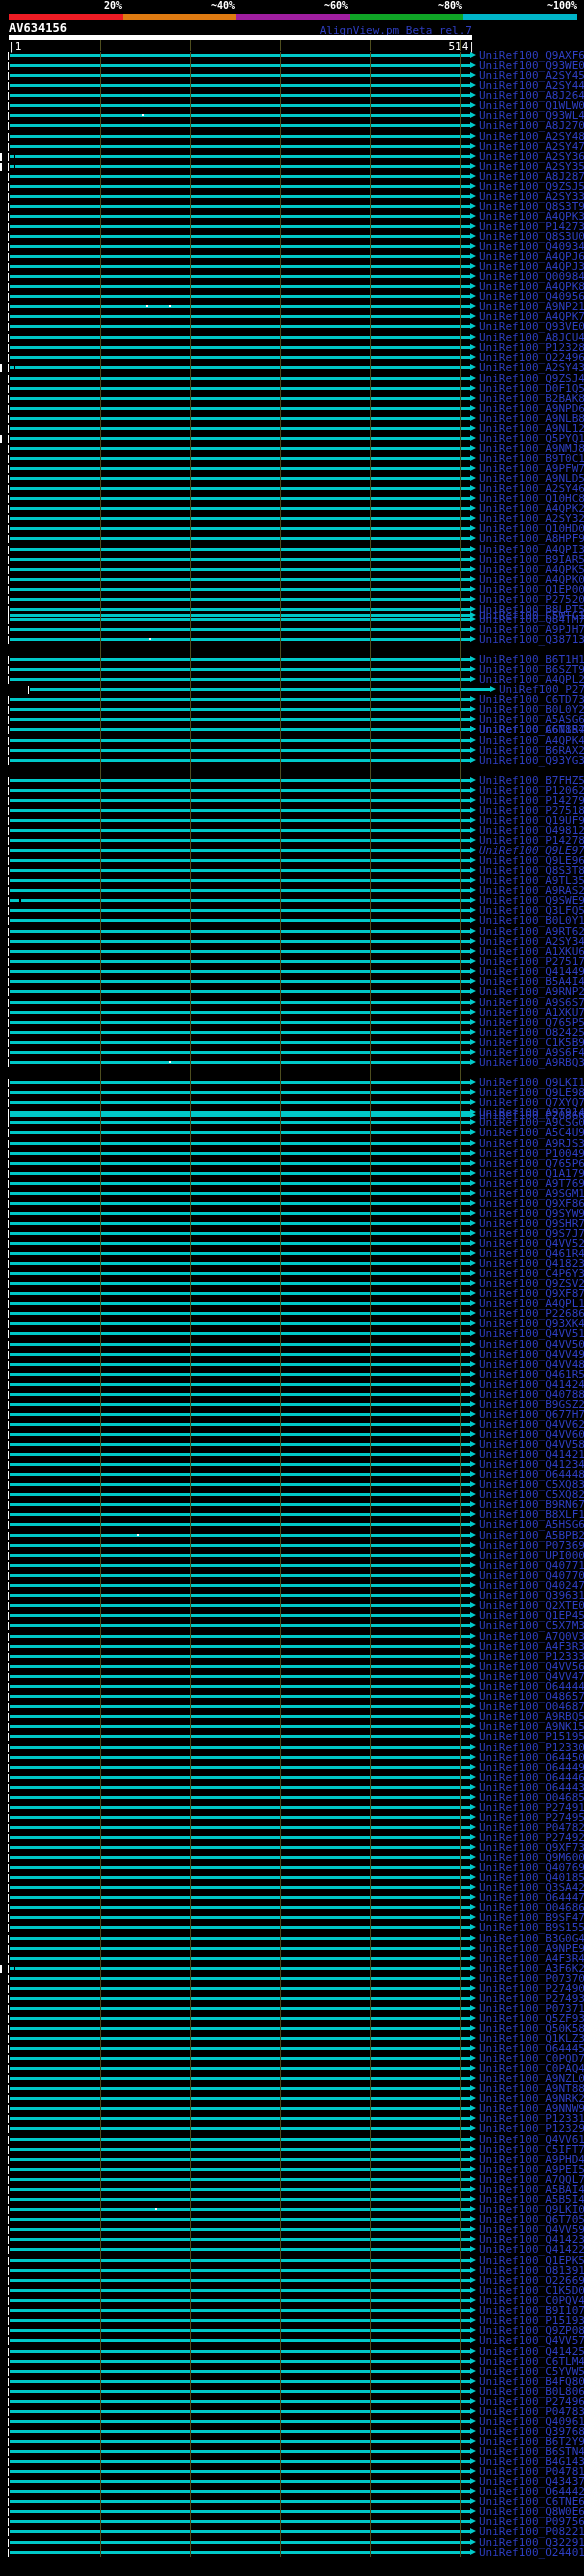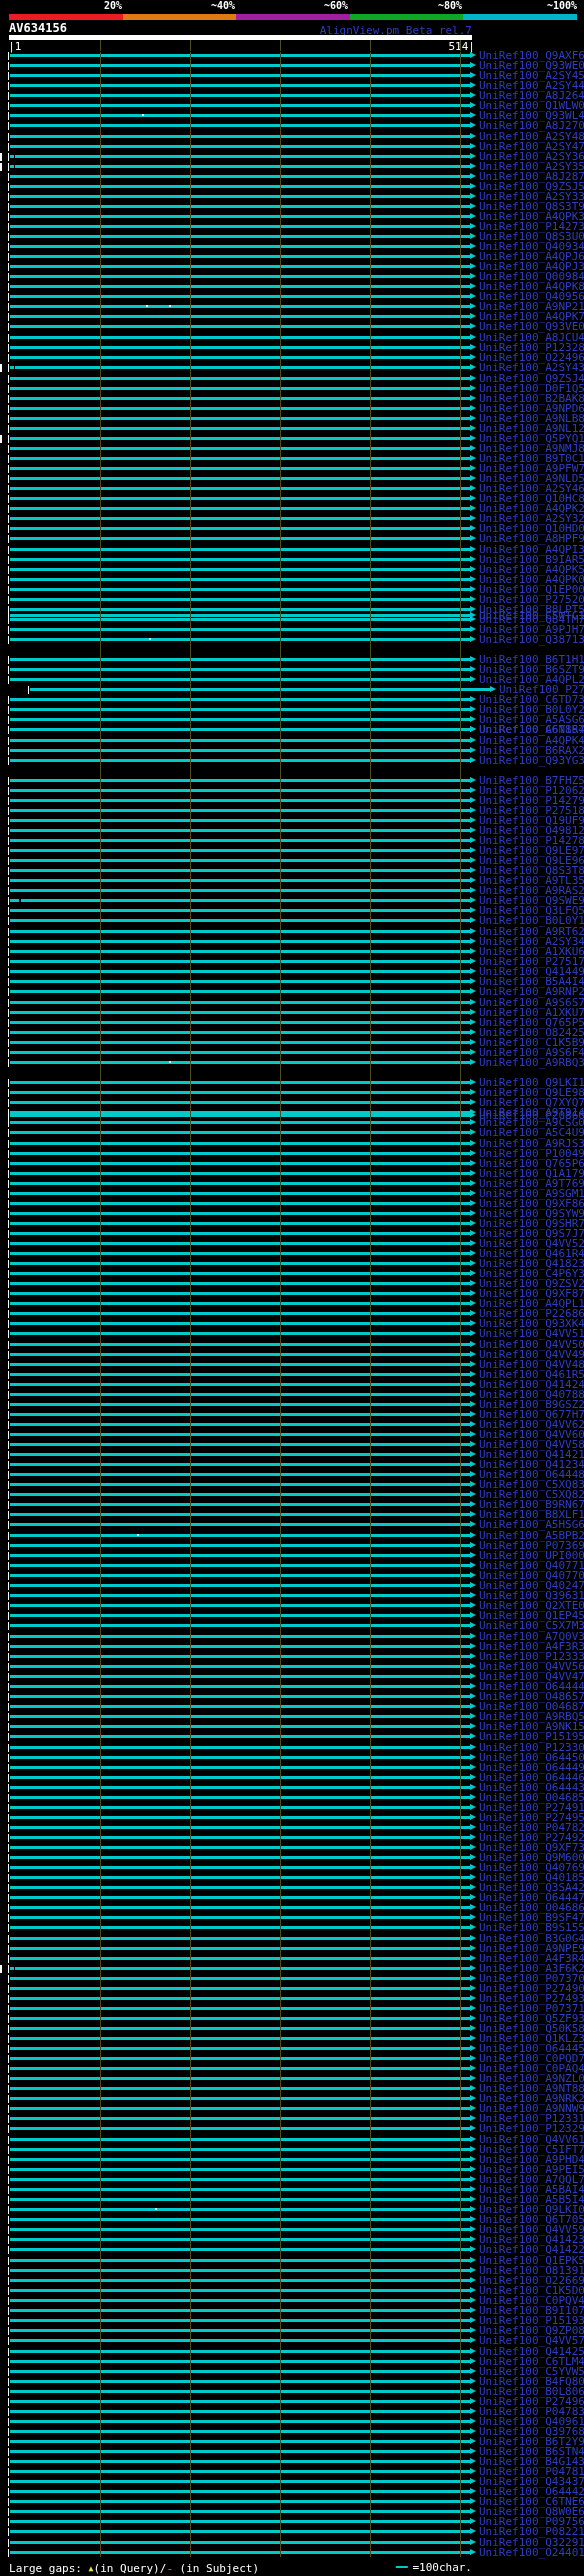--- a/index.html
+++ b/index.html
@@ -545,21 +545,21 @@
         <div class="bar" style="background: rgb(0, 201, 201);"></div>
         <div class="arrow" style="border-left: 6.4px solid rgb(0, 201, 201);"></div>
         <span class="hitlabel" style="color: rgb(46, 62, 194);">UniRef100_O49812</span>
       </div>
       <div class="row" style="top: 837px;">
         <div class="ldash"></div>
         <div class="bar" style="background: rgb(0, 201, 201);"></div>
         <div class="arrow" style="border-left: 6.4px solid rgb(0, 201, 201);"></div>
         <span class="hitlabel" style="color: rgb(46, 62, 194);">UniRef100_P14278</span>
       </div>
-      <div class="row" style="top: 847px;">
+      <div class="row" style="top: 847px; font-style: italic;">
         <div class="ldash"></div>
         <div class="bar" style="background: rgb(0, 201, 201);"></div>
         <div class="arrow" style="border-left: 6.4px solid rgb(0, 201, 201);"></div>
         <span class="hitlabel" style="color: rgb(46, 62, 194);">UniRef100_Q9LE97</span>
       </div>
       <div class="row" style="top: 857px;">
         <div class="ldash"></div>
         <div class="bar" style="background: rgb(0, 201, 201);"></div>
         <div class="arrow" style="border-left: 6.4px solid rgb(0, 201, 201);"></div>
         <span class="hitlabel" style="color: rgb(46, 62, 194);">UniRef100_Q9LE96</span>
@@ -1573,24 +1573,20 @@
         <span class="hitlabel" style="color: rgb(46, 62, 194);">UniRef100_Q32291</span>
       </div>
       <div class="row" style="top: 2549px;">
         <div class="ldash"></div>
         <div class="bar" style="background: rgb(0, 201, 201);"></div>
         <div class="arrow" style="border-left: 6.4px solid rgb(0, 201, 201);"></div>
         <span class="hitlabel" style="color: rgb(46, 62, 194);">UniRef100_O24401</span>
       </div>
     </div>
 
-  <div id="footer">
-    <span id="footer-left"><span>Large gaps: </span><span id="gap-tri" style="color: rgb(230, 230, 69);">▲</span><span>(in Query)/</span><span id="subj-dash" style="color: rgb(0, 201, 201);">-</span><span> (in Subject)</span></span>
-    <span id="footer-right"><span class="hbar" style="background: rgb(0, 201, 201);"></span><span>=100char.</span></span>
-  </div>
 
 <div class="rtick" style="left: 100px; background: rgb(78, 78, 30);"></div>
     <div class="gridline" style="left: 100px; top: 52px; height: 2505px; background: rgb(78, 78, 30);"></div>
     <div class="rtick" style="left: 190px; background: rgb(78, 78, 30);"></div>
     <div class="gridline" style="left: 190px; top: 52px; height: 2505px; background: rgb(78, 78, 30);"></div>
     <div class="rtick" style="left: 280px; background: rgb(78, 78, 30);"></div>
     <div class="gridline" style="left: 280px; top: 52px; height: 2505px; background: rgb(78, 78, 30);"></div>
     <div class="rtick" style="left: 370px; background: rgb(78, 78, 30);"></div>
     <div class="gridline" style="left: 370px; top: 52px; height: 2505px; background: rgb(78, 78, 30);"></div>
     <div class="rtick" style="left: 460px; background: rgb(78, 78, 30);"></div>

